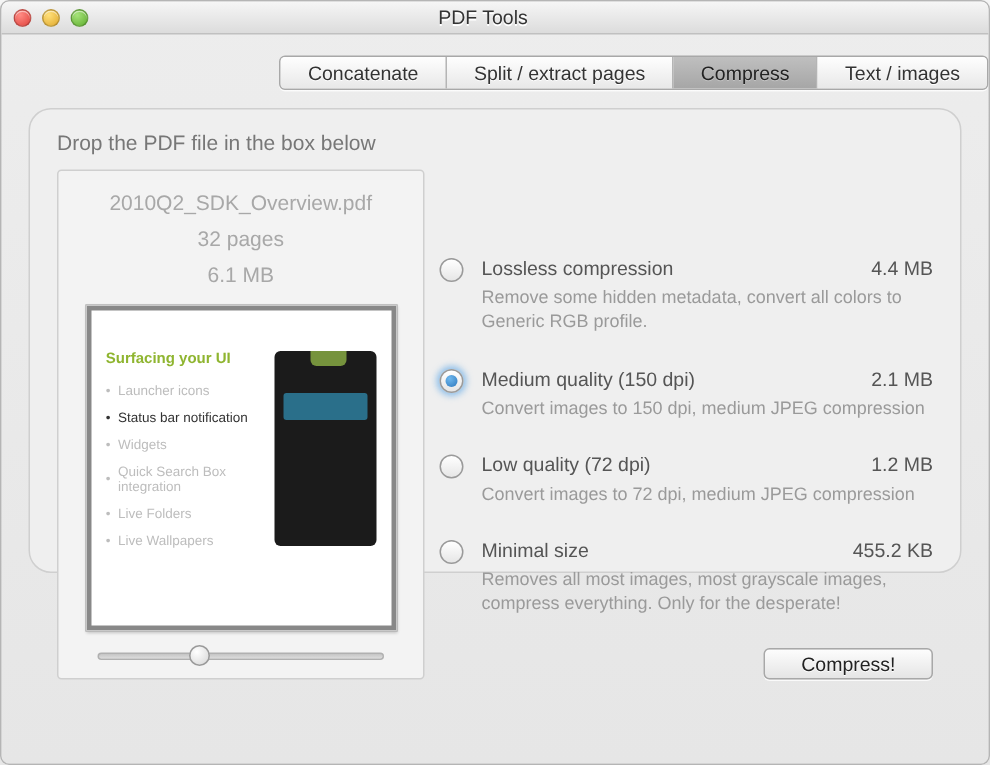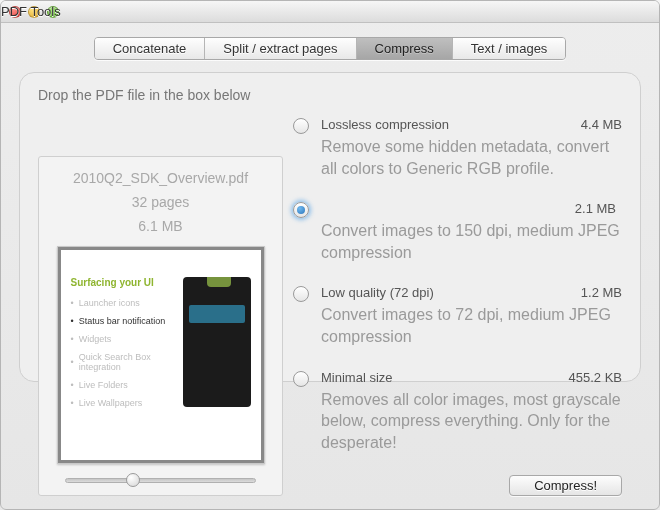--- a/index.html
+++ b/index.html
@@ -36,28 +36,28 @@
     width: 12px; height: 12px; border-radius: 50%;
     border: 1px solid rgba(0,0,0,0.2);
     box-shadow: inset 0 1px 0 rgba(255,255,255,0.5);
   }
   .dot.red { background: radial-gradient(circle at 35% 30%, #ff8b84, #e0443e); }
   .dot.yellow { background: radial-gradient(circle at 35% 30%, #ffe07a, #e0a92e); }
   .dot.green { background: radial-gradient(circle at 35% 30%, #a6e37a, #5fae2e); }
   .title {
     position: absolute;
     left: 0; right: 16px;
-    text-align: left;
+    text-align: center;
     font-size: 13px;
     color: #333;
     text-shadow: 0 1px 0 #fff;
   }
   .tabbar {
     display: flex;
-    justify-content: center;
+    justify-content: flex-end;
     margin-top: 14px;
   }
   .tabs {
     display: flex;
     border: 1px solid #a8a8a8;
     border-radius: 4px;
     overflow: hidden;
     box-shadow: 0 1px 0 rgba(255,255,255,0.8);
   }
   .tab {
@@ -186,21 +186,21 @@
     top: 3px; left: 3px;
     width: 8px; height: 8px;
     border-radius: 50%;
     background: radial-gradient(circle at 35% 30%, #6fb8ee, #2f78bd);
   }
   .opt-title { font-weight: normal; color: #555; font-size: 13px; }
   .opt-size { color: #555; font-size: 13px; text-align: right; }
   .opt-desc {
     grid-column: 2 / span 2;
     color: #9a9a9a;
-    font-size: 16px;
+    font-size: 12px;
     margin-top: 2px;
     line-height: 1.35;
   }
   .actions { display: flex; justify-content: flex-end; margin-top: 20px; }
   .btn {
     padding: 2px 24px;
     font-size: 13px;
     background: linear-gradient(#fdfdfd,#e5e5e5);
     border: 1px solid #a8a8a8;
     border-radius: 4px;
@@ -269,36 +269,37 @@
 
         <div class="opt">
           <div class="radio"></div>
           <div class="opt-title">Lossless compression</div>
           <div class="opt-size">4.4 MB</div>
           <div class="opt-desc">Remove some hidden metadata, convert all colors to Generic RGB profile.</div>
         </div>
 
         <div class="opt">
           <div class="radio checked"></div>
+          <div class="opt-title">Medium quality (150 dpi)</div>
           <div class="opt-size">2.1 MB</div>
           <div class="opt-desc">Convert images to 150 dpi, medium JPEG compression</div>
         </div>
 
         <div class="opt">
           <div class="radio"></div>
           <div class="opt-title">Low quality (72 dpi)</div>
           <div class="opt-size">1.2 MB</div>
           <div class="opt-desc">Convert images to 72 dpi, medium JPEG compression</div>
         </div>
 
         <div class="opt">
           <div class="radio"></div>
           <div class="opt-title">Minimal size</div>
           <div class="opt-size">455.2 KB</div>
-          <div class="opt-desc">Removes all color images, most grayscale below, compress everything. Only for the desperate!</div>
+          <div class="opt-desc">Removes all most images, most grayscale images, compress everything. Only for the desperate!</div>
         </div>
 
         <div class="actions">
           <button class="btn">Compress!</button>
         </div>
       </div>
     </div>
   </div>
 </div>
 

